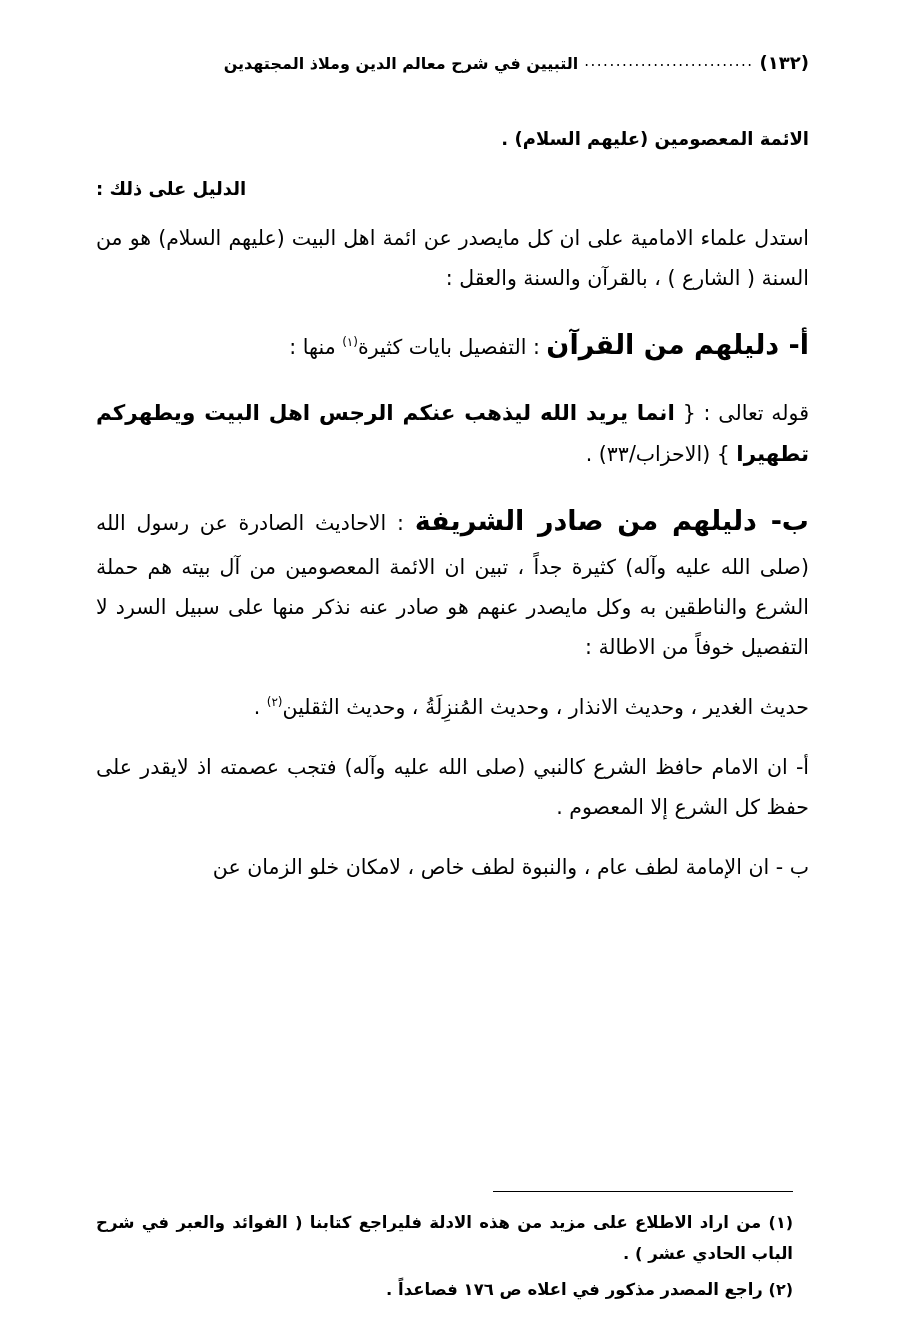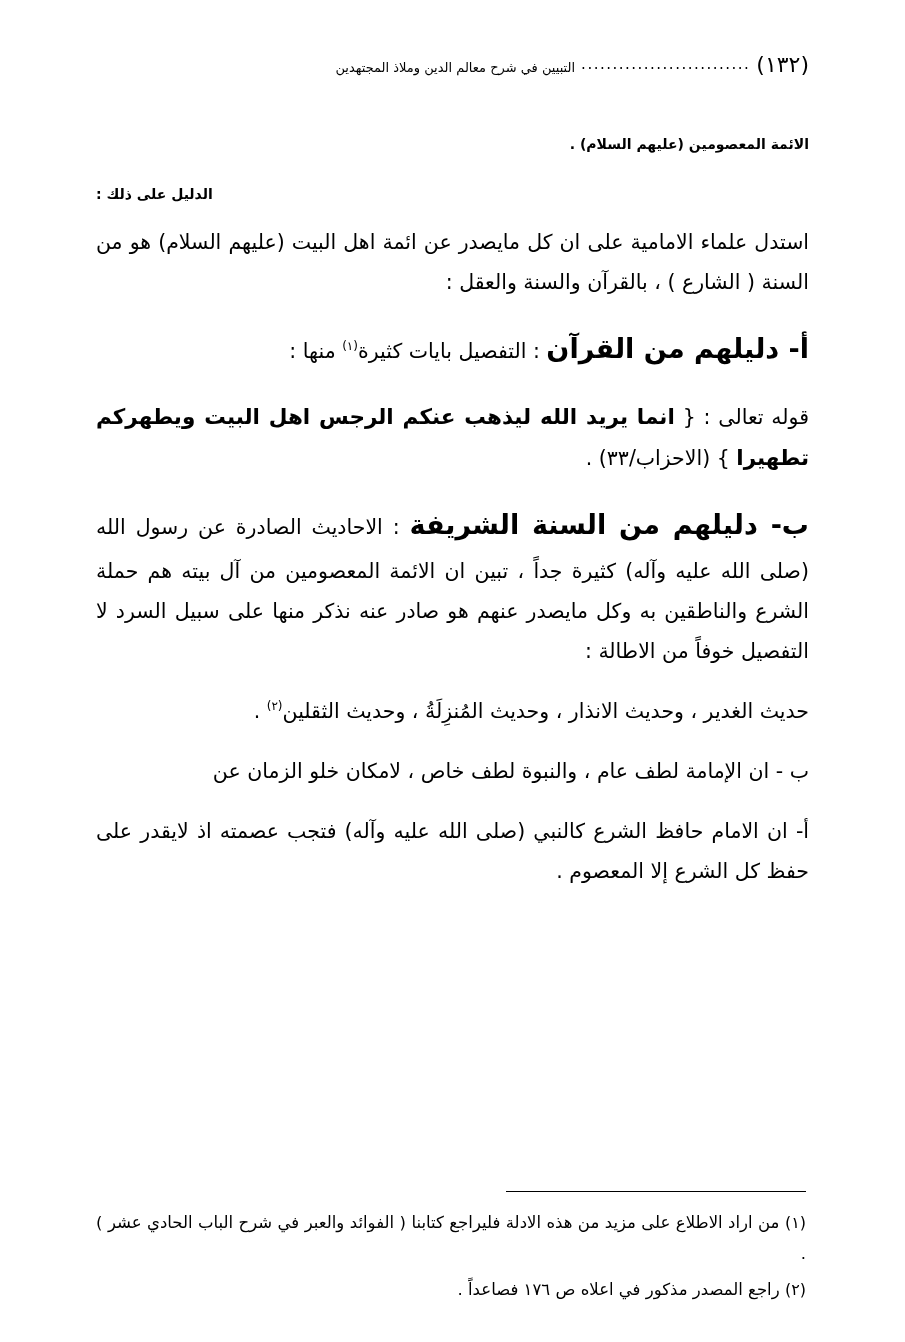--- a/index.html
+++ b/index.html
@@ -29,75 +29,76 @@
     flex-direction: row;
     align-items: baseline;
     justify-content: flex-start;
     font-size: 17.5px;
     font-weight: bold;
     direction: rtl;
     white-space: nowrap;
     margin-bottom: 46px;
   }
   .header .page-num {
-    font-size: 22px;
-    font-weight: normal;
+    font-size: 18px;
+    font-weight: bold;
     letter-spacing: 0.5px;
   }
   .header .dots {
     flex: 0 0 auto;
     letter-spacing: 1.5px;
     font-weight: normal;
     font-size: 15px;
     padding: 0 6px;
     position: relative;
     top: -3px;
   }
   .header .header-title {
-    font-size: 13px;
-    font-weight: normal;
+    font-size: 16px;
+    font-weight: bold;
   }
 
   
   .body {
     direction: rtl;
     text-align: justify;
     font-size: 20.5px;
     line-height: 1.95;
   }
   p {
     margin: 0 0 14px 0;
   }
   .big-bold {
     font-weight: bold;
     font-size: 27px;
   }
   .lead-bold {
     font-weight: bold;
-    font-size: 14px;
+    font-size: 18px;
   }
   .quran {
     font-weight: bold;
     font-size: 21.5px;
   }
   .sup {
     font-size: 12px;
     vertical-align: super;
     font-weight: normal;
   }
   .line-1 { margin-bottom: 10px; }
   .spaced { margin-bottom: 20px; }
 
   
   .footnote-area {
     position: absolute;
-    right: 99px;
+    right: 112px;
     left: 96px;
     bottom: 30px;
     direction: rtl;
+    font-weight: bold;
   }
   .footnote-rule {
     width: 300px;
     height: 1px;
     background: #000;
     margin: 0 0 16px 0;
   }
   .footnote {
     font-size: 16.5px;
     line-height: 1.85;
@@ -140,36 +141,36 @@
     </p>
 
     <p class="spaced">
       <span>قوله تعالى : {</span>
       <span class="quran">انما يريد الله ليذهب عنكم الرجس اهل البيت ويطهركم تطهيرا</span>
       <span>}</span>
       <span>(الاحزاب/٣٣) .</span>
     </p>
 
     <p class="spaced">
-      <span class="big-bold">ب- دليلهم من السنة الشريفة</span>
+      <span class="big-bold">ب- دليلهم من صادر الشريفة</span>
       <span>: الاحاديث الصادرة عن رسول الله (صلى الله عليه وآله) كثيرة جداً ، تبين ان الائمة المعصومين من آل بيته هم حملة الشرع والناطقين به وكل مايصدر عنهم هو صادر عنه نذكر منها على سبيل السرد لا التفصيل خوفاً من الاطالة :</span>
     </p>
 
     <p class="spaced">
       <span>حديث الغدير ، وحديث الانذار ، وحديث المُنزِلَةُ ، وحديث الثقلين</span><span class="sup">(٢)</span>
       <span>.</span>
     </p>
 
 
     <p class="spaced">
-      <span>ب - ان الإمامة لطف عام ، والنبوة لطف خاص ، لامكان خلو الزمان عن</span>
+      <span>أ- ان الامام حافظ الشرع كالنبي (صلى الله عليه وآله) فتجب عصمته اذ لايقدر على حفظ كل الشرع إلا المعصوم .</span>
     </p>
 
     <p class="spaced">
-      <span>أ- ان الامام حافظ الشرع كالنبي (صلى الله عليه وآله) فتجب عصمته اذ لايقدر على حفظ كل الشرع إلا المعصوم .</span>
+      <span>ب - ان الإمامة لطف عام ، والنبوة لطف خاص ، لامكان خلو الزمان عن</span>
     </p>
 
   </div>
 
   <div class="footnote-area">
     <div class="footnote-rule"></div>
 
     <p class="footnote">
       <span class="fn-mark">(١)</span>
       <span>من اراد الاطلاع على مزيد من هذه الادلة فليراجع كتابنا ( الفوائد والعبر في شرح الباب الحادي عشر ) .</span>

